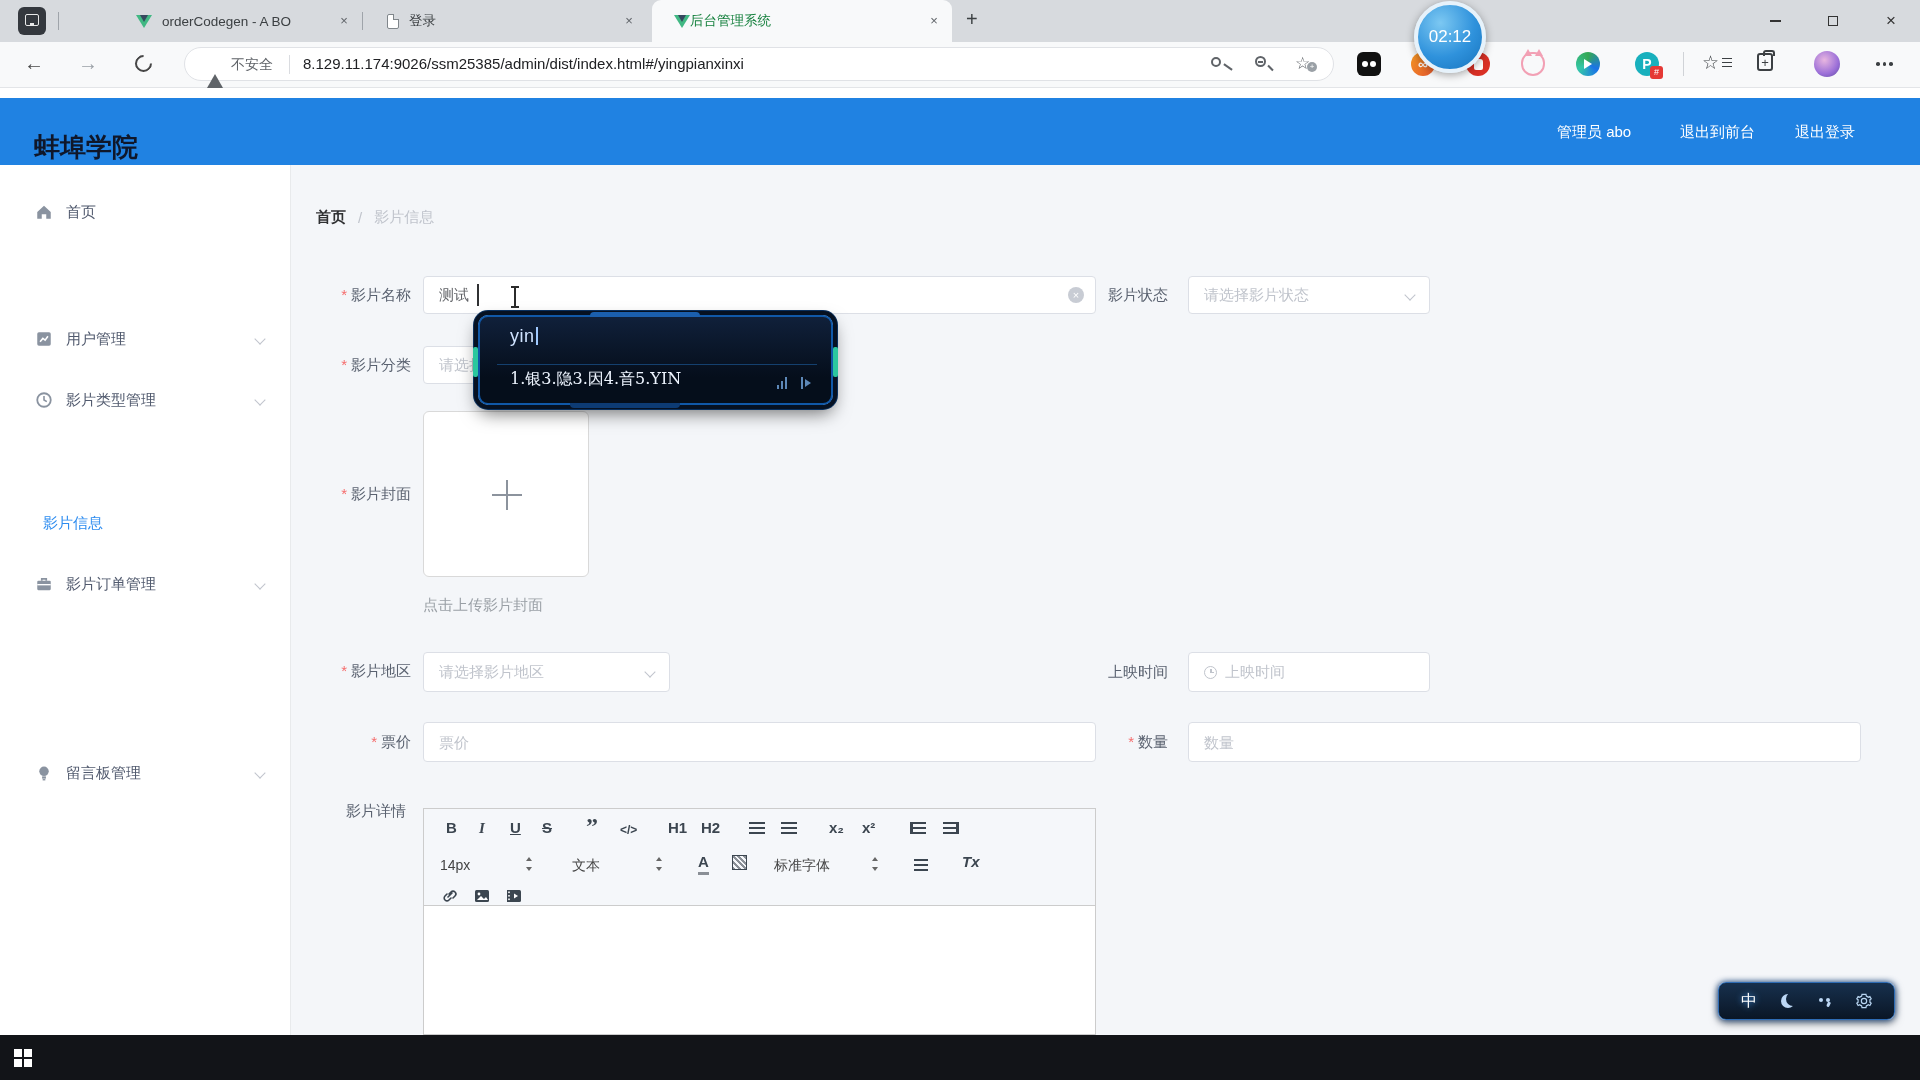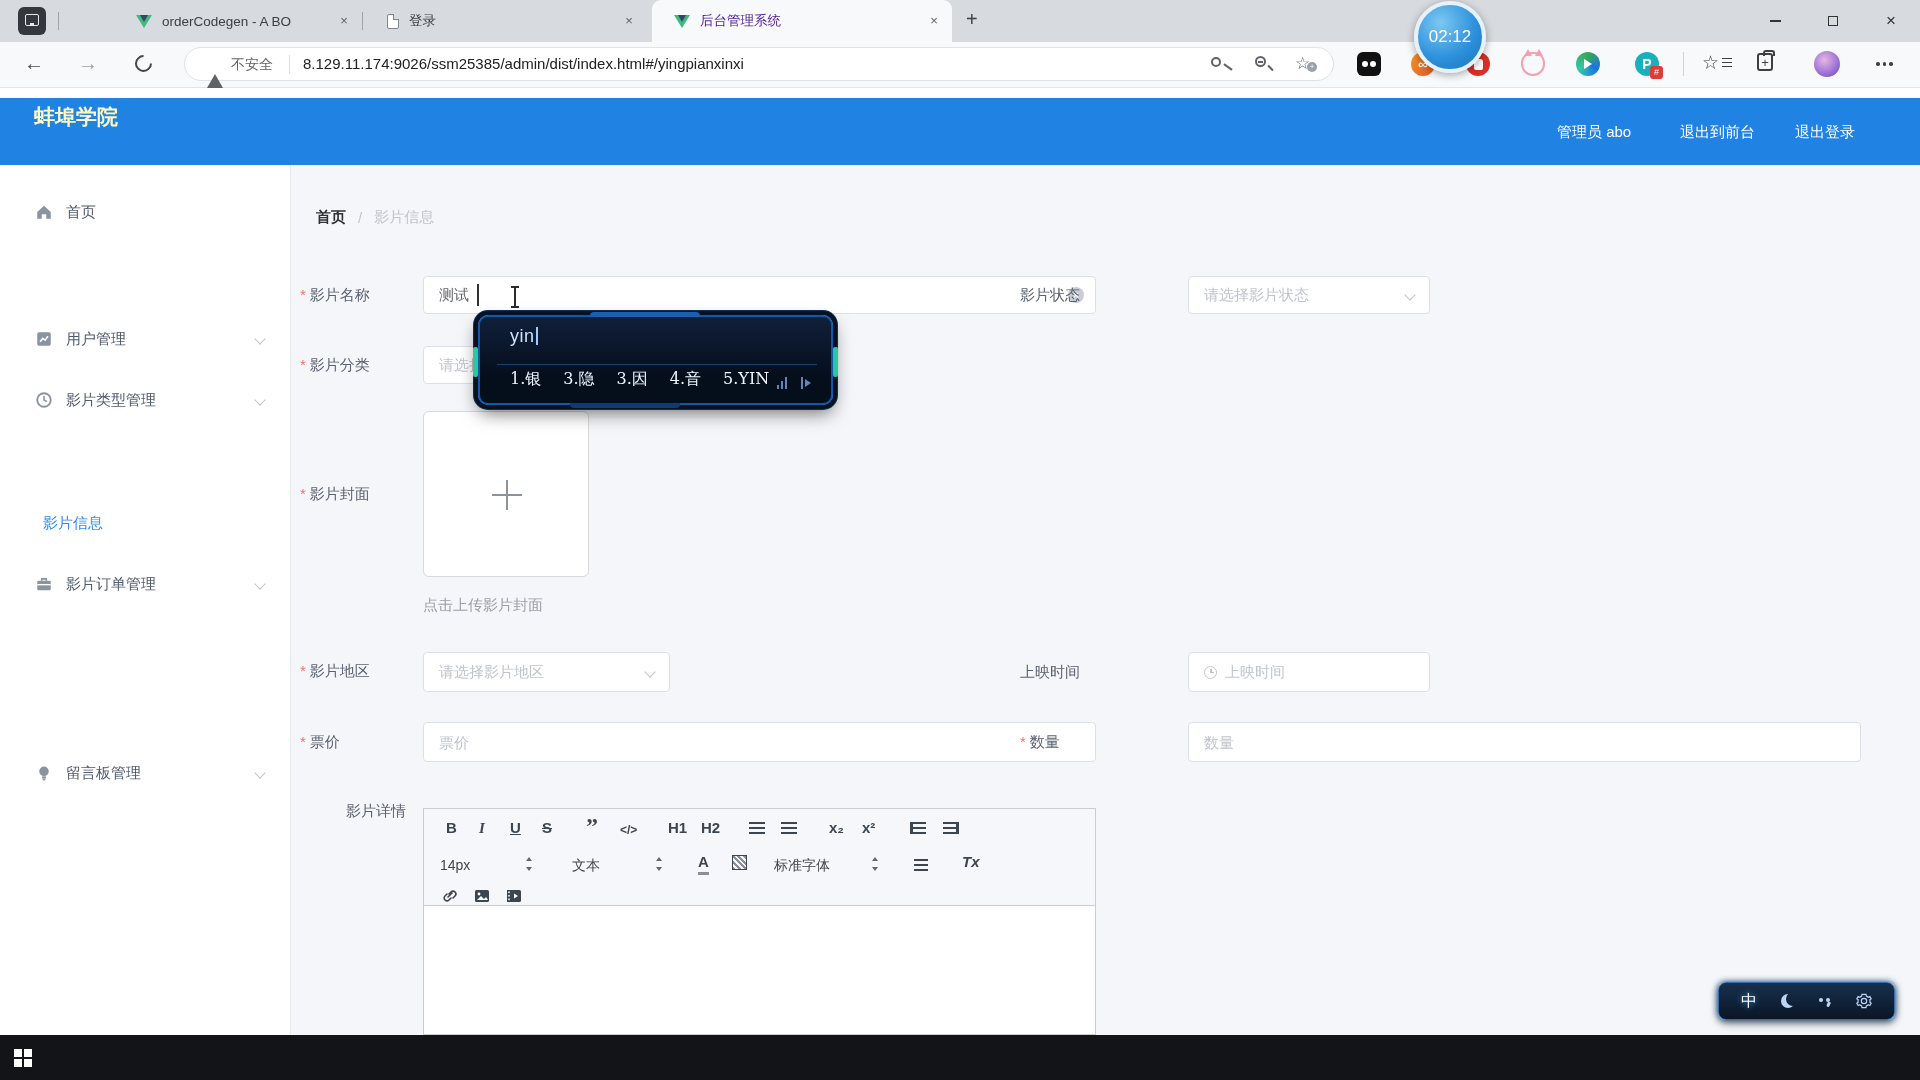--- a/index.html
+++ b/index.html
@@ -32,39 +32,39 @@
   .recorder{left:1414px;top:1px;width:72px;height:72px;border-radius:50%;border:4px solid #e6f2fb;background:radial-gradient(circle at 35% 28%,#7cc8f2,#2f92dc 55%,#1673bd);box-shadow:0 2px 8px rgba(0,0,0,.35);z-index:60;display:flex;align-items:center;justify-content:center;color:#fff;font-size:17px}
   
   .site-header{left:0;top:98px;width:1920px;height:67px;background:#2082e2}
   .hdr-link{color:#ffffff;font-size:15px;text-decoration:none}
   .sidebar{left:0;top:165px;width:291px;height:870px;background:#ffffff;border-right:1px solid #e8eaec}
   .sb-item{position:absolute;left:0;width:291px;height:40px;display:flex;align-items:center}
   .sb-label{font-size:15px;color:#515a6e;margin-left:13px}
   .sb-ic{width:18px;height:18px;margin-left:35px;flex:none}
   .sb-chev{position:absolute;left:256px}
   
-  .lbl{font-size:15px;color:#5a6270;text-align:left;line-height:38px}
+  .lbl{font-size:15px;color:#5a6270;text-align:right;line-height:38px}
   .req:before{content:"*";color:#f56c6c;margin-right:4px}
   .inp{background:#fff;border:1px solid #dcdfe6;border-radius:4px;font-size:15px;color:#606266;padding:0 15px;outline:none;font-family:inherit}
   .inp::placeholder{color:#c0c4cc}
   .sel{background:#fff;border:1px solid #dcdfe6;border-radius:4px;display:flex;align-items:center;padding:0 15px;justify-content:space-between}
   .ph{font-size:15px;color:#c0c4cc}
   .clear-ic{width:16px;height:16px;border-radius:8px;background:#c8ccd4;color:#fff;font-size:11px;line-height:16px;text-align:center}
   .upload{left:423px;top:411px;width:166px;height:166px;background:#fff;border:1px solid #d9d9d9;border-radius:6px}
   .plus-h{position:absolute;left:68px;top:82px;width:30px;height:2px;background:#8c939d}
   .plus-v{position:absolute;left:82px;top:68px;width:2px;height:30px;background:#8c939d}
   
   .ime-pop{left:478px;top:315px;width:355px;height:90px;border-radius:10px;background:linear-gradient(#10203a,#050e1b 70%);border:2px solid #1058a8;box-shadow:0 0 0 4px rgba(5,14,28,.9),0 0 0 5px #0a2f5c,0 8px 18px rgba(0,0,0,.55);z-index:50}
   .ime-pop:before{content:"";position:absolute;left:110px;top:-5px;width:110px;height:5px;background:#1b5fae;border-radius:4px 4px 0 0}
   .ime-pop:after{content:"";position:absolute;left:90px;bottom:-5px;width:110px;height:5px;background:#0d3b74;border-radius:0 0 4px 4px}
   .ime-bar-side{position:absolute;top:30px;width:5px;height:30px;background:#2bc79e;border-radius:2px}
   .ime-comp{position:absolute;left:30px;top:9px;font-size:18px;font-weight:normal;color:#cfe3ff;letter-spacing:.5px}
   .ime-caret{display:inline-block;width:2px;height:18px;background:#9fc9ff;vertical-align:-3px;margin-left:1px}
   .ime-div{position:absolute;left:17px;top:47px;width:320px;height:1px;background:#14406e}
-  .ime-cands{position:absolute;left:30px;top:52px;display:flex;gap:22px;font-family:"DejaVu Serif","Liberation Serif",serif;font-size:16px;color:#eef5ff}
+  .ime-cands{position:absolute;left:30px;top:52px;display:flex;font-family:"DejaVu Serif","Liberation Serif",serif;font-size:16px;color:#eef5ff}
   .vol-ic{position:absolute;right:42px;top:60px;width:12px;height:12px}
   .vol-ic b{position:absolute;bottom:0;width:2px;background:#5d88b8}
   .flip-ic{position:absolute;right:20px;top:60px;width:12px;height:12px}
   
   .ed-toolbar{left:423px;top:808px;width:673px;height:98px;border:1px solid #cccccc;background:#f5f7fa}
   .ed-body{left:423px;top:906px;width:673px;height:129px;background:#fff;border:1px solid #ccc;border-top:none}
   .tb{position:absolute;color:#3c4650;font-size:15px;font-weight:bold;line-height:18px}
   .tb-dd{position:absolute;color:#444;font-size:14px;font-weight:normal}
   .spin{position:absolute;width:7px;height:14px}
   .spin:before,.spin:after{content:"";position:absolute;left:0;border-left:3.5px solid transparent;border-right:3.5px solid transparent}
@@ -112,21 +112,21 @@
   <div class="abs flex" style="left:375px;top:0;width:270px;height:42px">
     <span class="page-icon" style="margin-left:12px"></span>
     <span class="tab-title" style="margin-left:10px">登录</span>
     <span class="tab-close" style="margin-left:auto;margin-right:8px">×</span>
   </div>
 
   <div class="abs flex active-tab" style="left:652px;top:0;width:300px;height:42px">
     <span class="vue-icon" style="margin-left:22px">
         <i></i>
       </span>
-    <span class="tab-title" style="margin-left:10px;color:#4c1d95">后台管理系统</span>
+    <span class="tab-title" style="color:#15803d">后台管理系统</span>
     <span class="tab-close" style="margin-left:auto;margin-right:10px">×</span>
   </div>
 
   <span class="abs" style="left:966px;top:8px;font-size:20px;color:#3c4043">+</span>
 
   <div class="abs winbtn" style="left:1746px;top:0">
       <span style="width:11px;height:1.5px;background:#333"></span>
     </div>
   <div class="abs winbtn" style="left:1804px;top:0">
       <span style="width:10px;height:10px;border:1.5px solid #333"></span>
@@ -185,21 +185,21 @@
   <span style="width:3.5px;height:3.5px;border-radius:50%;background:#3c4043"></span>
 </div>
 
 <div class="abs recorder">
     <span>02:12</span>
   </div>
 
 <div class="abs" style="left:0;top:88px;width:1920px;height:10px;background:#ffffff"></div>
 
 <div class="abs site-header">
-  <span class="abs" style="left:34px;top:5px;font-size:21px;font-weight:bold;color:#fef9c3">蚌埠学院</span>
+  <span class="abs" style="left:34px;top:32px;font-size:26px;font-weight:bold;color:#0f172a">蚌埠学院</span>
   <a class="abs hdr-link" style="left:1557px;top:25px">管理员 abo</a>
   <a class="abs hdr-link" style="left:1680px;top:25px">退出到前台</a>
   <a class="abs hdr-link" style="left:1795px;top:25px">退出登录</a>
 </div>
 
 <div class="abs sidebar">
   <div class="sb-item" style="top:27px">
     <svg class="sb-ic" viewBox="0 0 16 16">
         <path d="M2 8 8 2.5 14 8v6h-4v-4H6v4H2z" fill="#8a93a0"></path>
       </svg>

